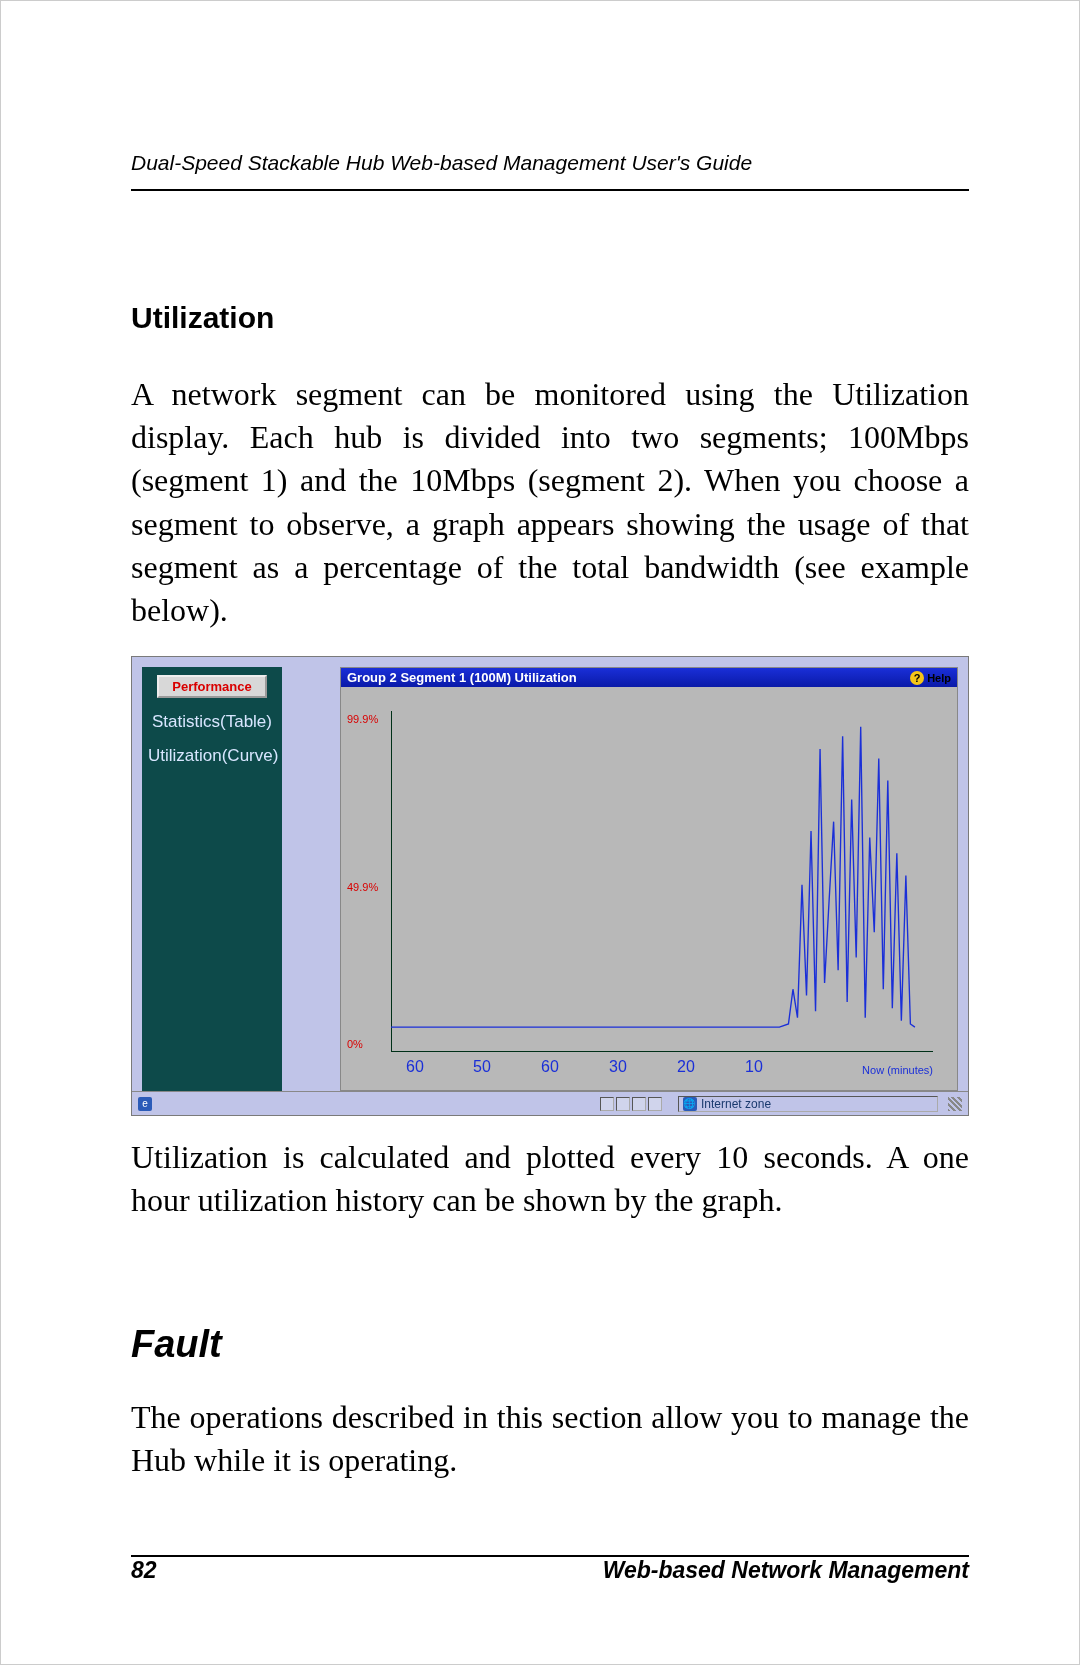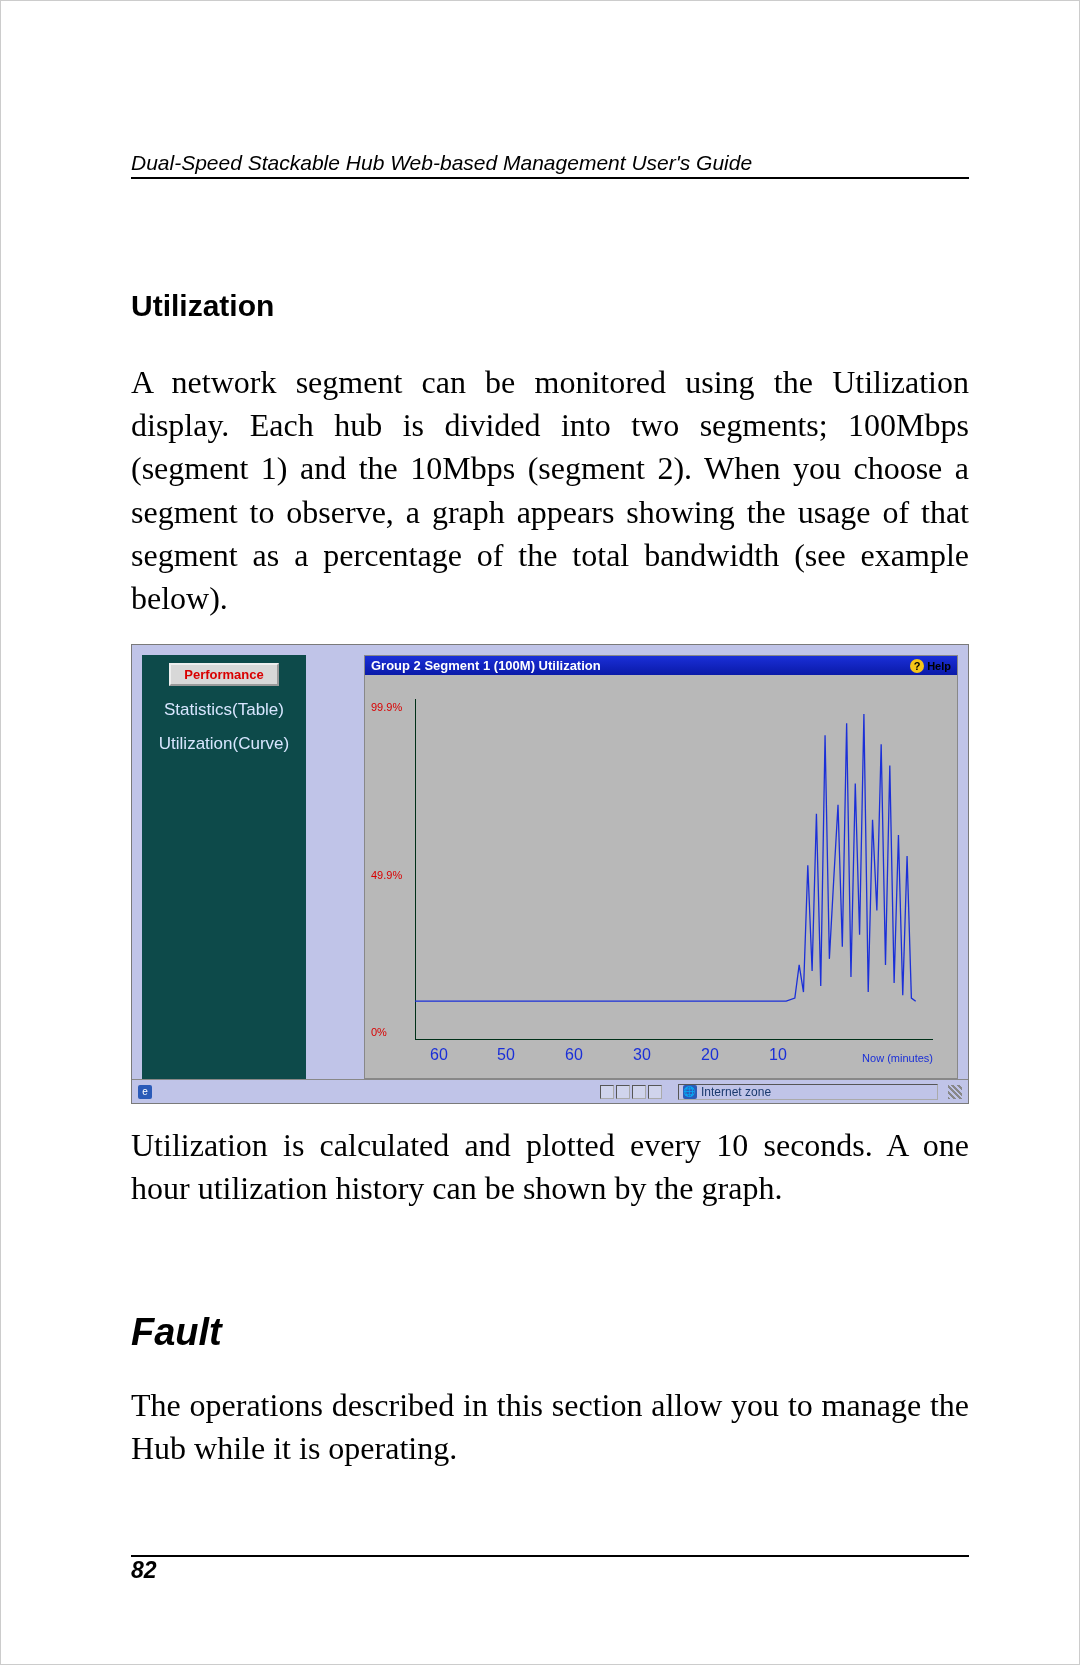--- a/index.html
+++ b/index.html
@@ -16,21 +16,21 @@
     border: 1px solid #ccc;
     padding: 150px 110px 60px 130px;
     position: relative;
   }
   .running-head {
     font-family: Arial, Helvetica, sans-serif;
     font-style: italic;
     font-size: 21px;
     color: #000;
     border-bottom: 2.5px solid #000;
-    padding-bottom: 2px;
+    padding-bottom: 14px;
     margin-bottom: 110px;
   }
   h2.section-title {
     font-family: Arial, Helvetica, sans-serif;
     font-weight: bold;
     font-size: 30px;
     margin-bottom: 38px;
   }
   p.body {
     font-size: 32px;
@@ -48,21 +48,21 @@
     flex-direction: column;
     font-family: "MS Sans Serif", Arial, sans-serif;
   }
   .ss-main {
     flex: 1;
     display: flex;
     padding: 10px 10px 0 10px;
     gap: 10px;
   }
   .ss-sidebar {
-    width: 164px;
+    width: 140px;
     background: #0d4a4a;
     padding: 8px 6px;
     display: flex;
     flex-direction: column;
     align-items: center;
     gap: 14px;
   }
   .ss-perf-btn {
     background: #d8d8d8;
     border: 2px outset #eee;
@@ -250,15 +250,16 @@
   </div>
 
   <p class="body">Utilization is calculated and plotted every 10 seconds. A one hour utilization history can be shown by the graph.</p>
 
   <h2 class="fault">Fault</h2>
 
   <p class="body">The operations described in this section allow you to manage the Hub while it is operating.</p>
 
   <div class="footer">
     <span>82</span>
+    <span>Web-based Network Management</span>
   </div>
 
 </div>
 
 </body></html>

